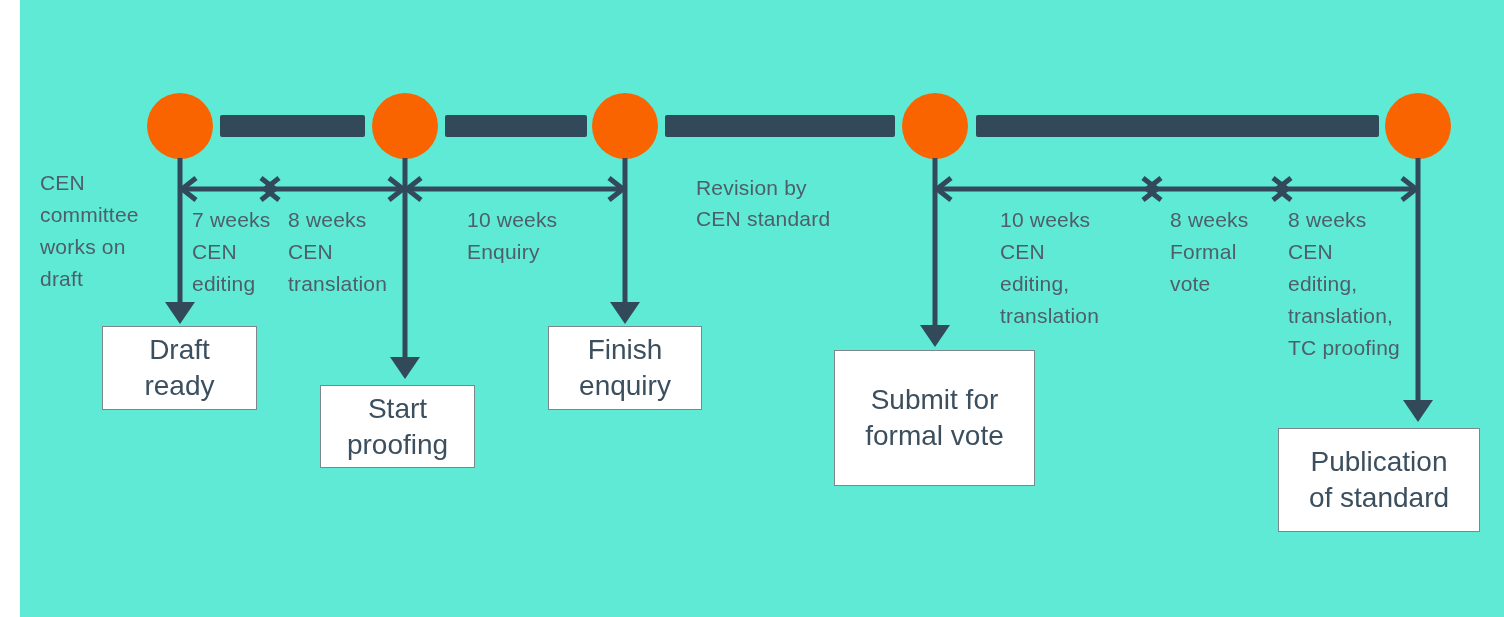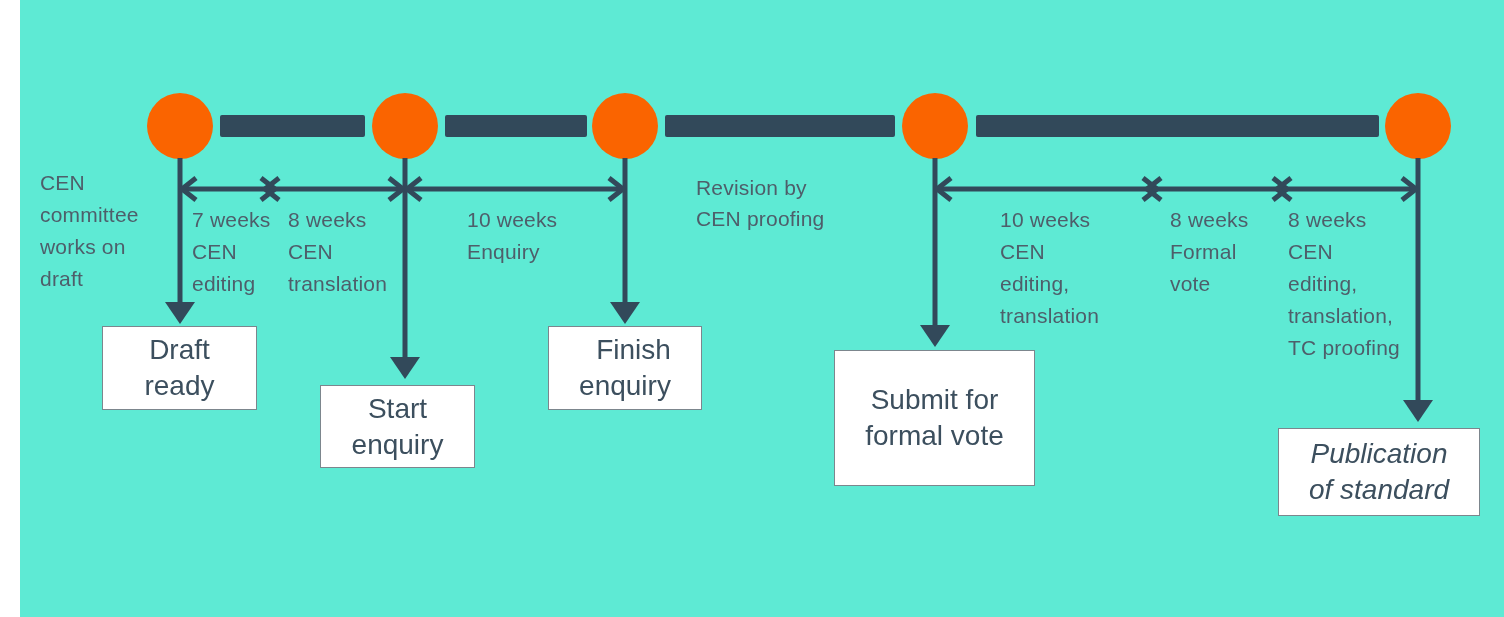--- a/index.html
+++ b/index.html
@@ -124,21 +124,21 @@
         <path d="M1382 178 L1396 189 L1382 200"></path>
       </g>
     </g>
   </svg>
 
   <div class="note" style="left:20px; top:167px;">CEN
 committee
 works on
 draft</div>
   <div class="note" style="left:676px; top:172px; line-height:31px;">Revision by
-CEN proofing</div>
+CEN standard</div>
 
   <div class="dur" style="left:172px;  top:204px;">7 weeks
 CEN
 editing</div>
   <div class="dur" style="left:268px;  top:204px;">8 weeks
 CEN
 translation</div>
   <div class="dur" style="left:447px;  top:204px;">10 weeks
 Enquiry</div>
   <div class="dur" style="left:980px;  top:204px;">10 weeks
@@ -150,21 +150,21 @@
 vote</div>
   <div class="dur" style="left:1268px; top:204px;">8 weeks
 CEN
 editing,
 translation,
 TC proofing</div>
 
   <div class="mbox" style="left:82px;   top:326px; width:155px; height:84px;">Draft
 ready</div>
   <div class="mbox" style="left:300px;  top:385px; width:155px; height:83px;">Start
-enquiry</div>
-  <div class="mbox" style="left:528px;  top:326px; width:154px; height:84px;text-align:right;">Finish
+proofing</div>
+  <div class="mbox" style="left:528px;  top:326px; width:154px; height:84px;">Finish
 enquiry</div>
   <div class="mbox" style="left:814px;  top:350px; width:201px; height:136px;">Submit for
 formal vote</div>
-  <div class="mbox" style="left:1258px; top:428px; width:202px; height:88px;font-style:italic;">Publication
+  <div class="mbox" style="left:1258px; top:428px; width:202px; height:104px;">Publication
 of standard</div>
 
 </div>
 
 </body></html>

